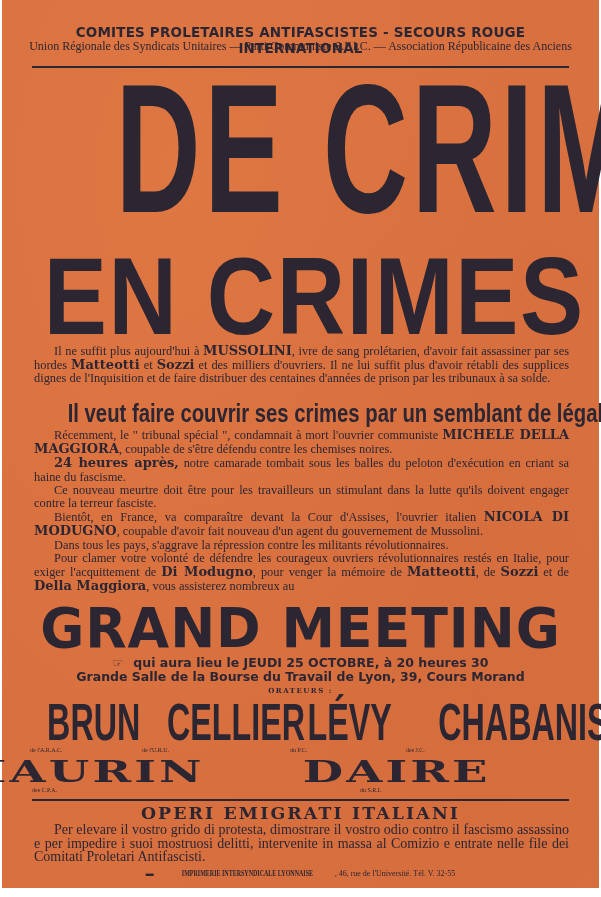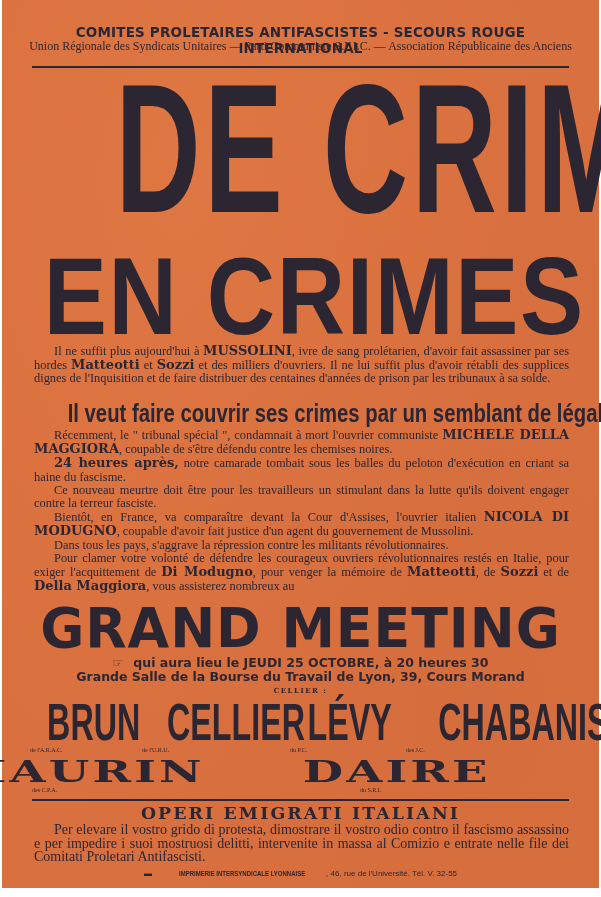--- a/index.html
+++ b/index.html
@@ -67,21 +67,21 @@
   .opere-title {
     top: 804px; font-family: "DejaVu Serif", serif; font-weight: bold; font-size: 16px; letter-spacing: 2px;
     transform: scaleX(1.08);
   }
   .opere-text {
     position: absolute; left: 32px; right: 30px; top: 823px;
     font-family: "Liberation Serif", serif; font-size: 14px; line-height: 13.5px; text-align: justify;
   }
   .opere-text p { text-indent: 20px; }
   .printer {
-    top: 869px; font-family: Liberation Sans, sans-serif; font-size: 8px;
+    top: 869px; font-family: Liberation Serif, serif; font-size: 8px;
   }
   .printer .pb { font-weight: bold; transform: scaleX(0.75); display: inline-block; }
   .stamp { position: absolute; left: 507px; top: 811px; font-size: 5px; color: #c98a62; font-family: "Liberation Serif", serif; }
   .hand-icon { display: inline-block; font-size: 12px; margin-right: 10px; }
   .tear { position: absolute; left: 0; top: 888px; width: 601px; height: 9px; background: #fff; }
 </style>
 </head>
 <body>
 
 <div class="poster">
@@ -107,35 +107,35 @@
     <p>
       <span>Récemment, le " tribunal spécial ", condamnait à mort l'ouvrier communiste</span>
       <span class="bold">MICHELE DELLA MAGGIORA</span><span>, coupable de s'être défendu contre les chemises noires.</span>
     </p>
     <p>
       <span class="bold">24 heures après,</span><span> notre camarade tombait sous les balles du peloton d'exécution en criant sa haine du fascisme.</span>
     </p>
     <p>Ce nouveau meurtre doit être pour les travailleurs un stimulant dans la lutte qu'ils doivent engager contre la terreur fasciste.</p>
     <p>
       <span>Bientôt, en France, va comparaître devant la Cour d'Assises, l'ouvrier italien</span>
-      <span class="bold">NICOLA DI MODUGNO</span><span>, coupable d'avoir fait justice d'un agent du gouvernement de Mussolini.</span>
+      <span class="bold">NICOLA DI MODUGNO</span><span>, coupable d'avoir fait nouveau d'un agent du gouvernement de Mussolini.</span>
     </p>
     <p>Dans tous les pays, s'aggrave la répression contre les militants révolutionnaires.</p>
     <p>
       <span>Pour clamer votre volonté de défendre les courageux ouvriers révolutionnaires restés en Italie, pour exiger l'acquittement de </span><span class="bold">Di Modugno</span><span>, pour venger la mémoire de </span><span class="bold">Matteotti</span><span>, de </span><span class="bold">Sozzi</span><span> et de </span><span class="bold">Della Maggiora</span><span>, vous assisterez nombreux au</span>
     </p>
   </div>
 
   <div class="abs center ink grand">GRAND MEETING</div>
 
   <div class="abs center ink meeting-info">
     <div><span class="hand-icon">☞</span><span>qui aura lieu le JEUDI 25 OCTOBRE, à 20 heures 30</span></div>
     <div>Grande Salle de la Bourse du Travail de Lyon, 39, Cours Morand</div>
   </div>
-  <div class="abs center ink orateurs">CELLIER :</div>
+  <div class="abs center ink orateurs">ORATEURS :</div>
 
   <div class="speaker row1 ink" style="left:28px; top:697px; width:90px;">
     <span class="name">BRUN</span>
     <span class="aff">de l'A.R.A.C.</span>
   </div>
   <div class="speaker row1 ink" style="left:140px; top:697px; width:132px;">
     <span class="name">CELLIER</span>
     <span class="aff">de l'U.R.U.</span>
   </div>
   <div class="speaker row1 ink" style="left:288px; top:697px; width:92px;">

